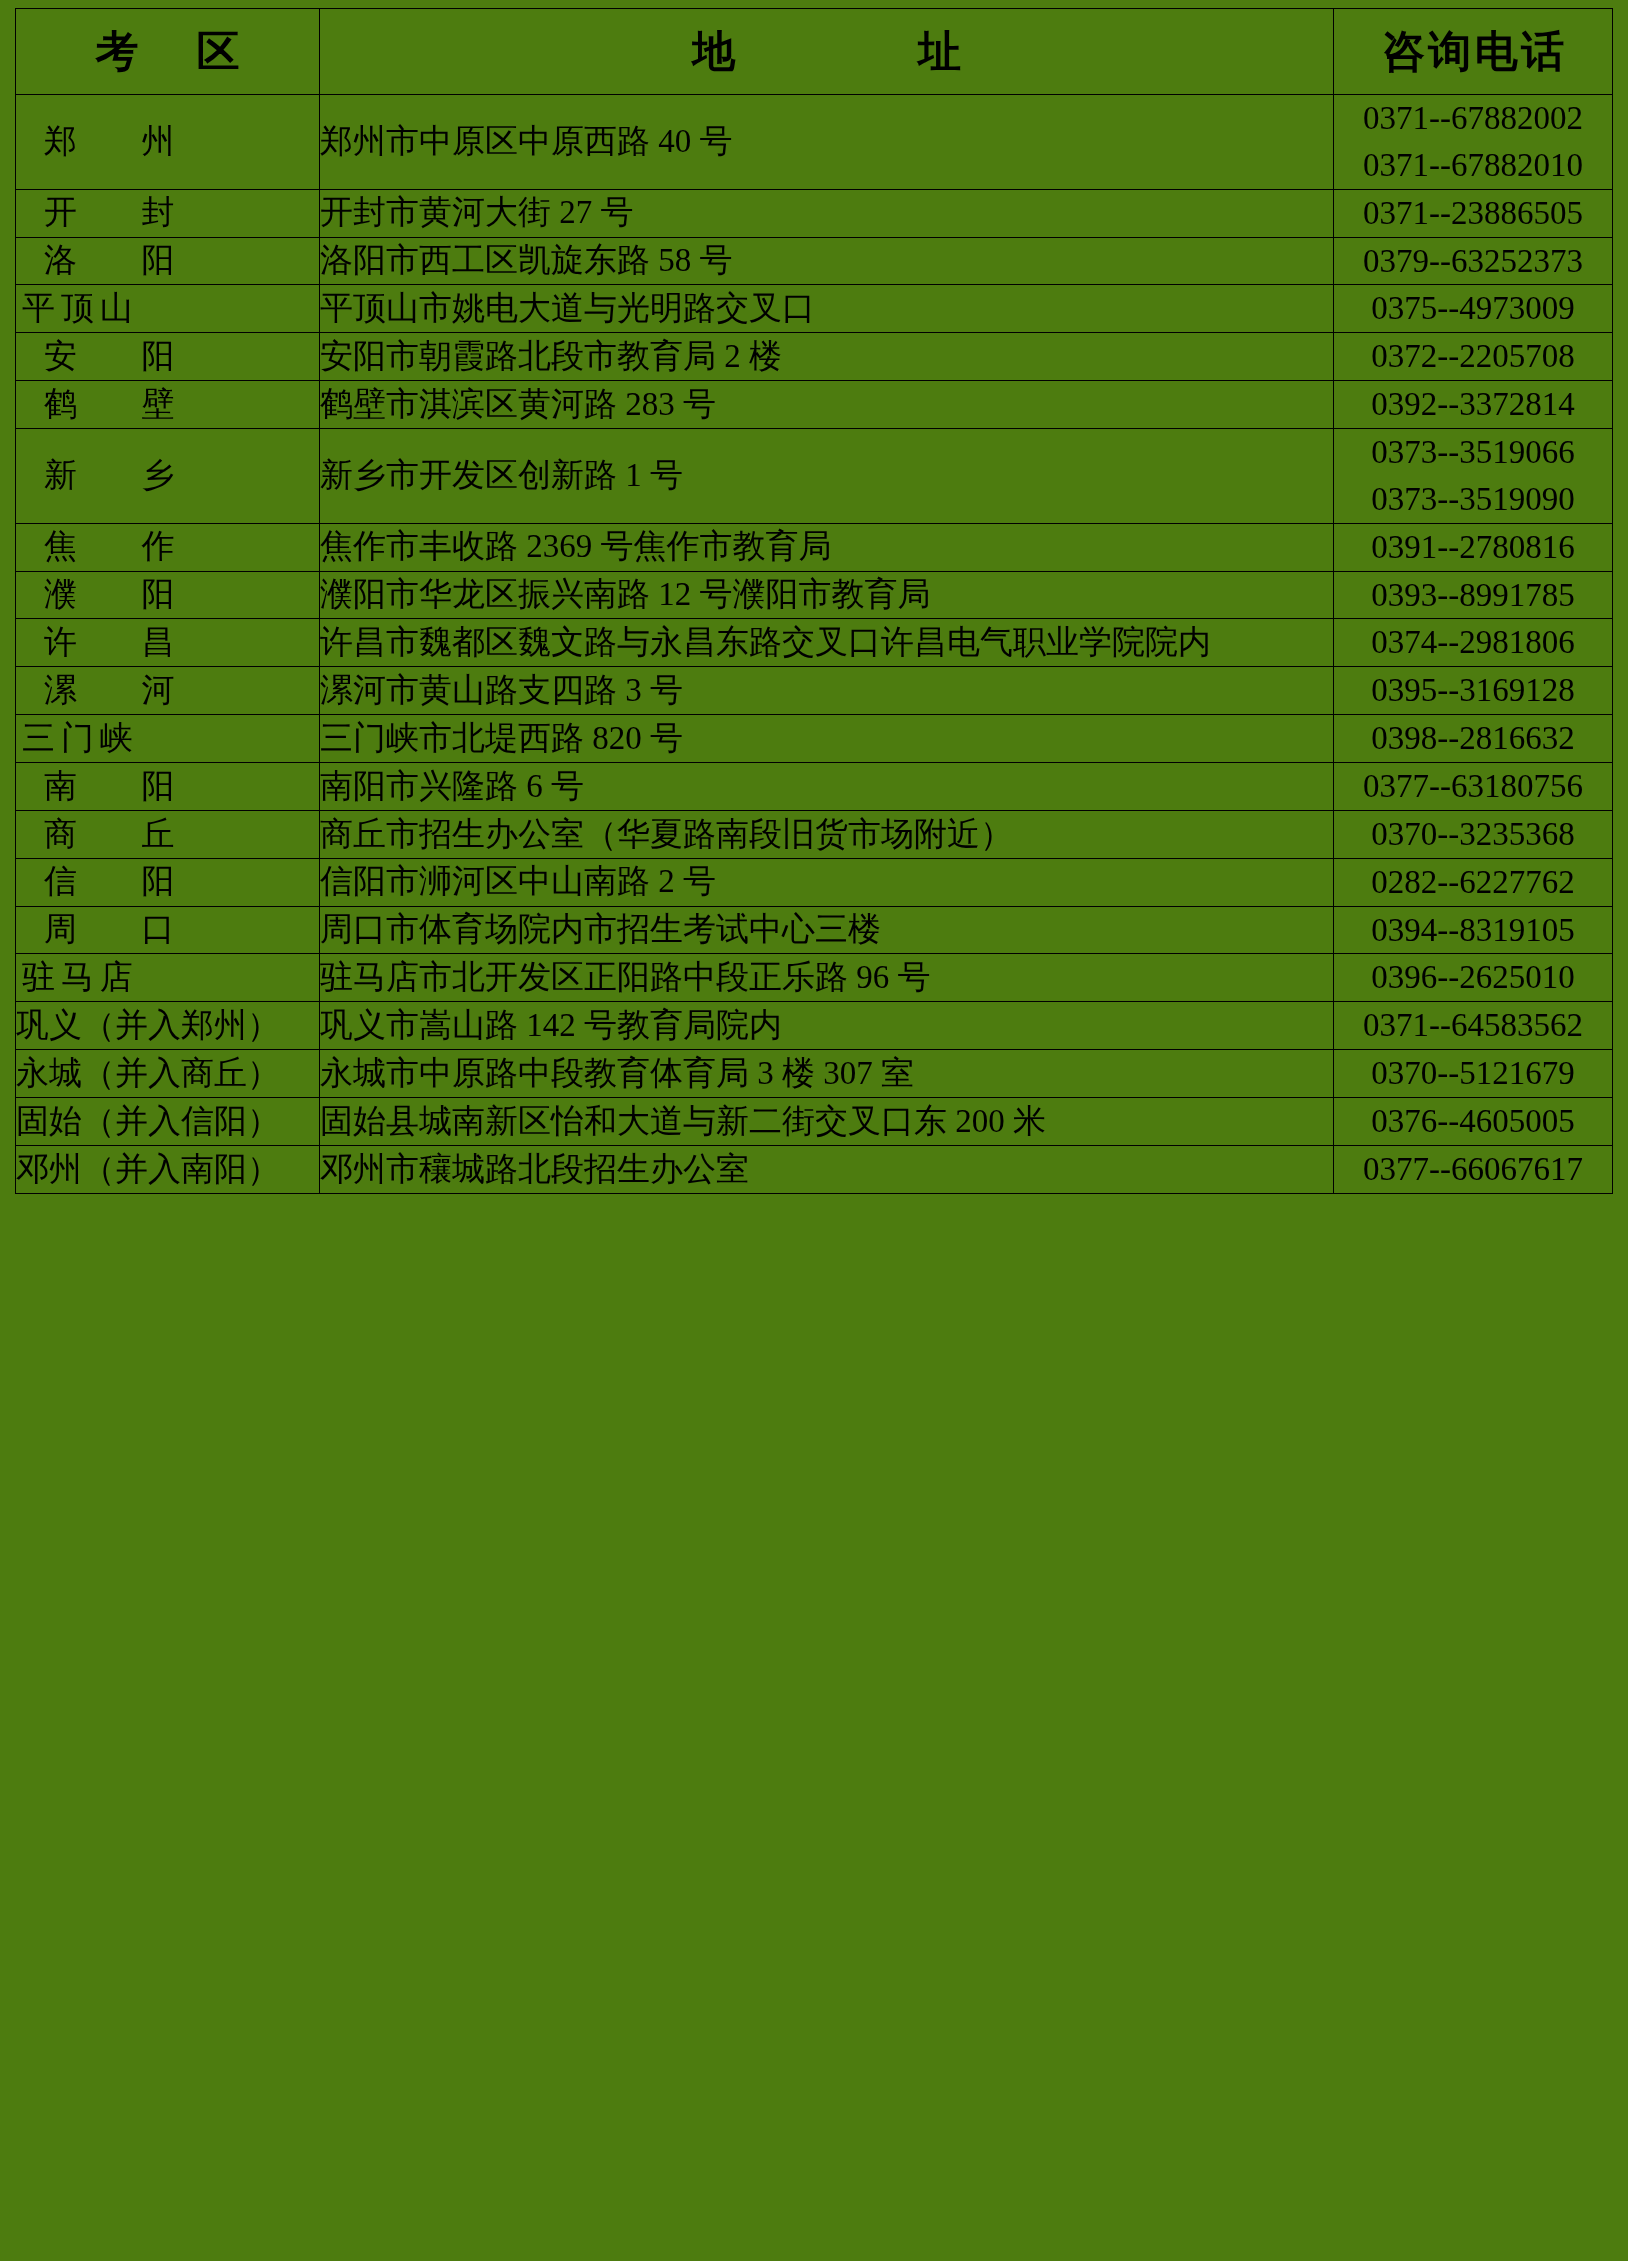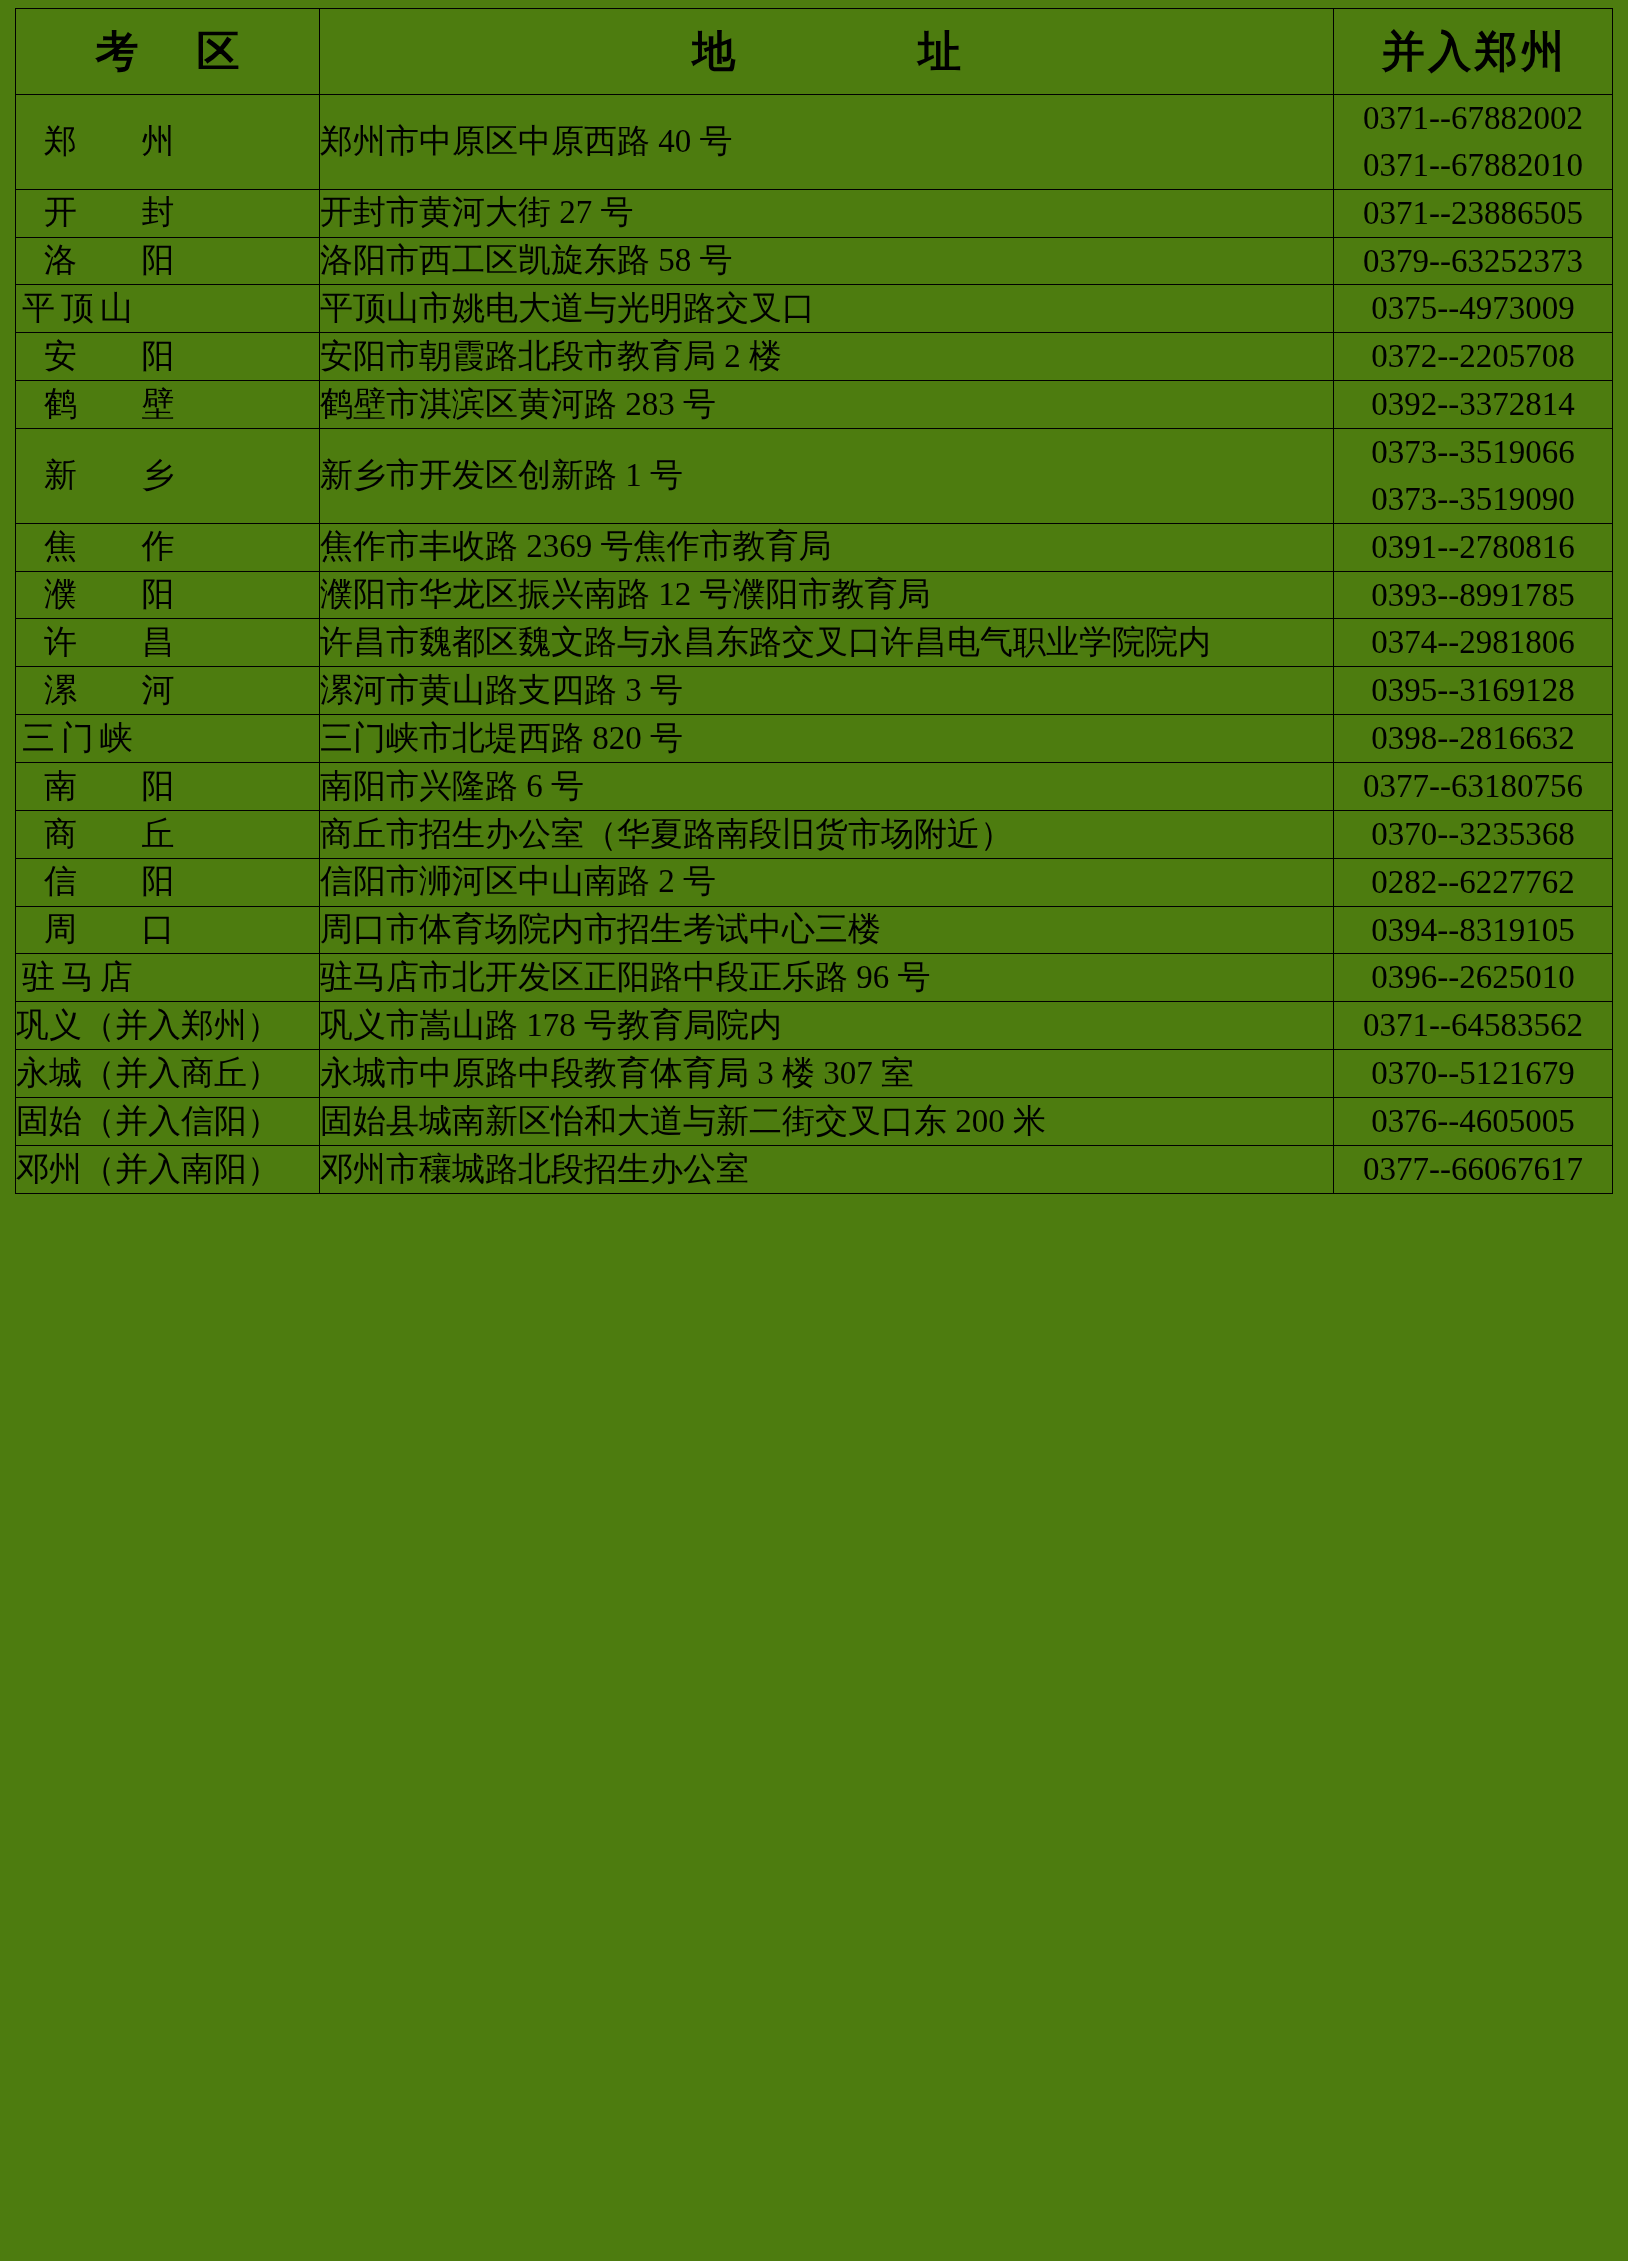--- a/index.html
+++ b/index.html
@@ -96,21 +96,21 @@
   <table class="exam-table">
     <colgroup>
       <col class="c-area">
       <col class="c-addr">
       <col class="c-tel">
     </colgroup>
     <thead>
       <tr>
         <th class="th-area">考 区</th>
         <th class="th-addr">地 址</th>
-        <th class="th-tel">并入郑州</th>
+        <th class="th-tel">咨询电话</th>
       </tr>
     </thead>
     <tbody id="table-body">
         <tr>
           <td class="area spaced"><span class="area-inner">郑 州</span></td>
           <td class="addr">郑州市中原区中原西路 40 号</td>
           <td class="tel">
             <span class="tel-line num">0371--67882002</span>
             <span class="tel-line num">0371--67882010</span>
           </td>
@@ -223,21 +223,21 @@
         </tr>
         <tr>
           <td class="area spaced3"><span class="area-inner">驻马店</span></td>
           <td class="addr">驻马店市北开发区正阳路中段正乐路 96 号</td>
           <td class="tel">
             <span class="tel-line num">0396--2625010</span>
           </td>
         </tr>
         <tr>
           <td class="area"><span class="area-inner">巩义（并入郑州）</span></td>
-          <td class="addr">巩义市嵩山路 178 号教育局院内</td>
+          <td class="addr">巩义市嵩山路 142 号教育局院内</td>
           <td class="tel">
             <span class="tel-line num">0371--64583562</span>
           </td>
         </tr>
         <tr>
           <td class="area"><span class="area-inner">永城（并入商丘）</span></td>
           <td class="addr">永城市中原路中段教育体育局 3 楼 307 室</td>
           <td class="tel">
             <span class="tel-line num">0370--5121679</span>
           </td>

